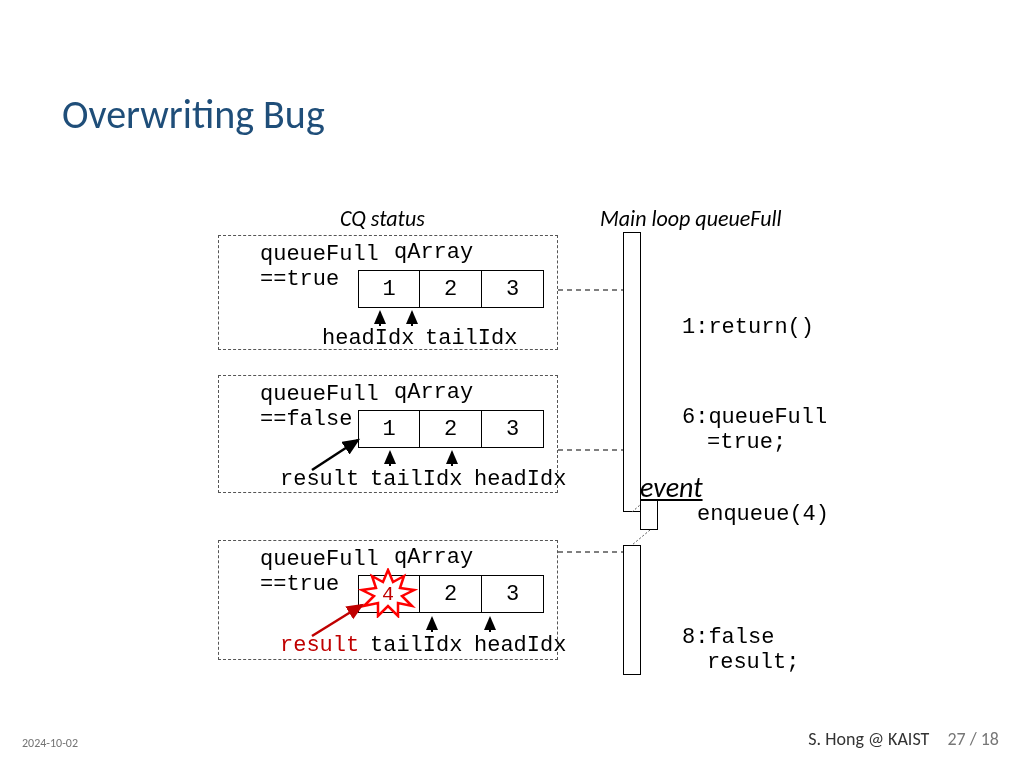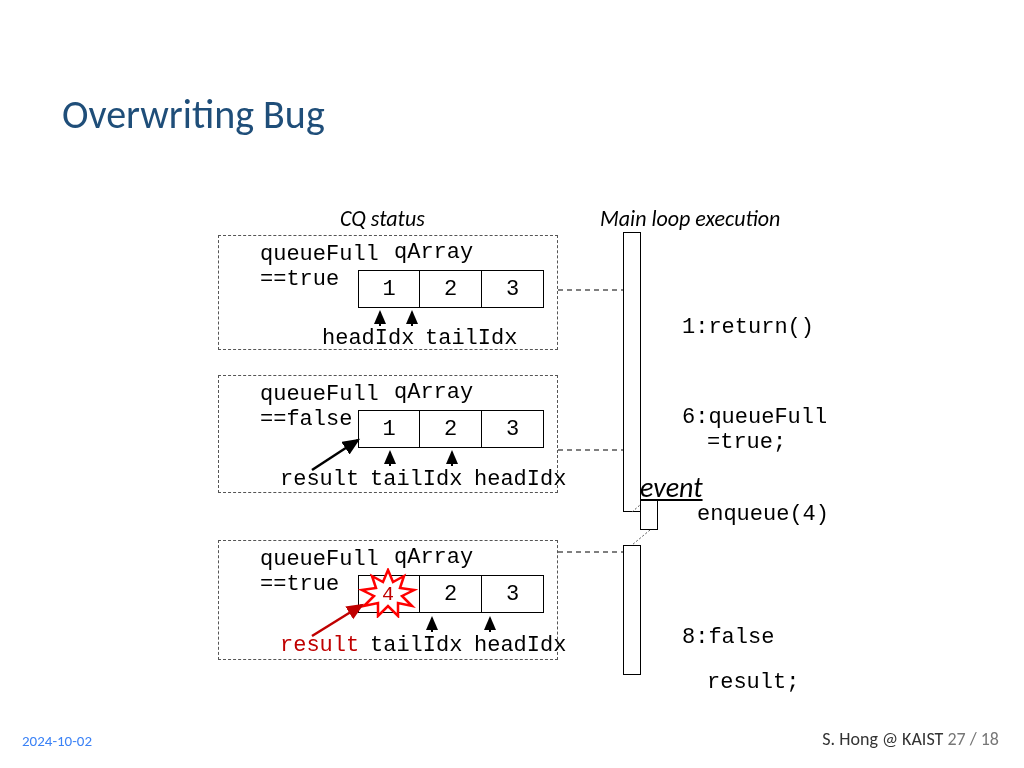--- a/index.html
+++ b/index.html
@@ -24,44 +24,44 @@
   }
   .qcell {
     width: 62px; height: 38px; border: 1.5px solid #000;
     display: flex; align-items: center; justify-content: center;
     font-family: "Courier New", monospace; font-size: 22px;
     background: #fff;
   }
   .qcell + .qcell { border-left: none; }
   .lbl { position: absolute; font-family: "Courier New", monospace; font-size: 22px; margin-left: 32px; }
   .itlbl { position: absolute; font-style: italic; font-size: 28px; text-decoration: underline; }
-  .footer-date { position: absolute; left: 22px; bottom: 18px; font-size: 15px; color: #3b82f6; }
+  .footer-date { position: absolute; left: 22px; bottom: 18px; font-size: 12px; color: #737373; }
   .footer-right { position: absolute; right: 25px; bottom: 18px; font-size: 18px; color: #333; }
-  .footer-right .pg { color: #777; margin-left: 0; text-align: right; }
+  .footer-right .pg { color: #777; margin-left: 14px; text-align: right; }
 
   
   .execbar {
     position: absolute; border: 1.5px solid #000; background: #fff;
   }
 
   
   svg.overlay { position: absolute; left: 0; top: 0; width: 1024px; height: 768px; pointer-events: none; }
 
   
   .burst {
     position: absolute; width: 60px; height: 50px;
   }
 </style>
 </head>
 <body>
 
 <div class="title">Overwriting Bug</div>
 
 <div class="cq-header" style="left:340px; top:205px;">CQ status</div>
-<div class="cq-header" style="left:600px; top:205px;">Main loop  execution</div>
+<div class="cq-header" style="left:600px; top:205px;">Main loop  queueFull</div>
 
 <div class="dashbox" style="left:218px; top:235px; width:340px; height:115px;"></div>
 <div class="lbl" style="left:228px; top:242px; white-space:pre;">queueFull
 ==true</div>
 <div class="lbl" style="left:362px; top:240px;">qArray</div>
 <div class="qarray" style="left:358px; top:270px;">
   <div class="qcell">1</div>
   <div class="qcell">2</div>
   <div class="qcell">3</div>
 </div>
@@ -97,21 +97,21 @@
 <div class="execbar" style="left:623px; top:232px; width:18px; height:280px;"></div>
 <div class="execbar" style="left:640px; top:500px; width:18px; height:30px;"></div>
 <div class="execbar" style="left:623px; top:545px; width:18px; height:130px;"></div>
 
 <div class="lbl" style="left:650px; top:315px;">1:return()</div>
 <div class="lbl" style="left:650px; top:405px;">6:queueFull</div>
 <div class="lbl" style="left:675px; top:430px;">=true;</div>
 <div class="itlbl" style="left:640px; top:470px;">event</div>
 <div class="lbl" style="left:665px; top:502px;">enqueue(4)</div>
 <div class="lbl" style="left:650px; top:625px;">8:false</div>
-<div class="lbl" style="left:675px; top:670px;">result;</div>
+<div class="lbl" style="left:675px; top:650px;">result;</div>
 
 <svg class="burst" style="left:358px; top:568px;" viewBox="0 0 60 50">
   <polygon points="30,2 35,14 46,8 42,20 56,22 44,28 54,38 40,35 40,48 30,38 20,48 20,35 6,38 16,28 4,22 18,20 14,8 25,14" fill="#fff" stroke="#ff0000" stroke-width="2.5"></polygon>
   <text x="30" y="32" text-anchor="middle" font-family="Courier New" font-size="20" fill="#c00000">4</text>
 </svg>
 
 <svg class="overlay">
   <defs>
     <marker id="ah" markerWidth="8" markerHeight="8" refX="6" refY="3" orient="auto">
       <path d="M0,0 L7,3 L0,6 Z" fill="#000"></path>

